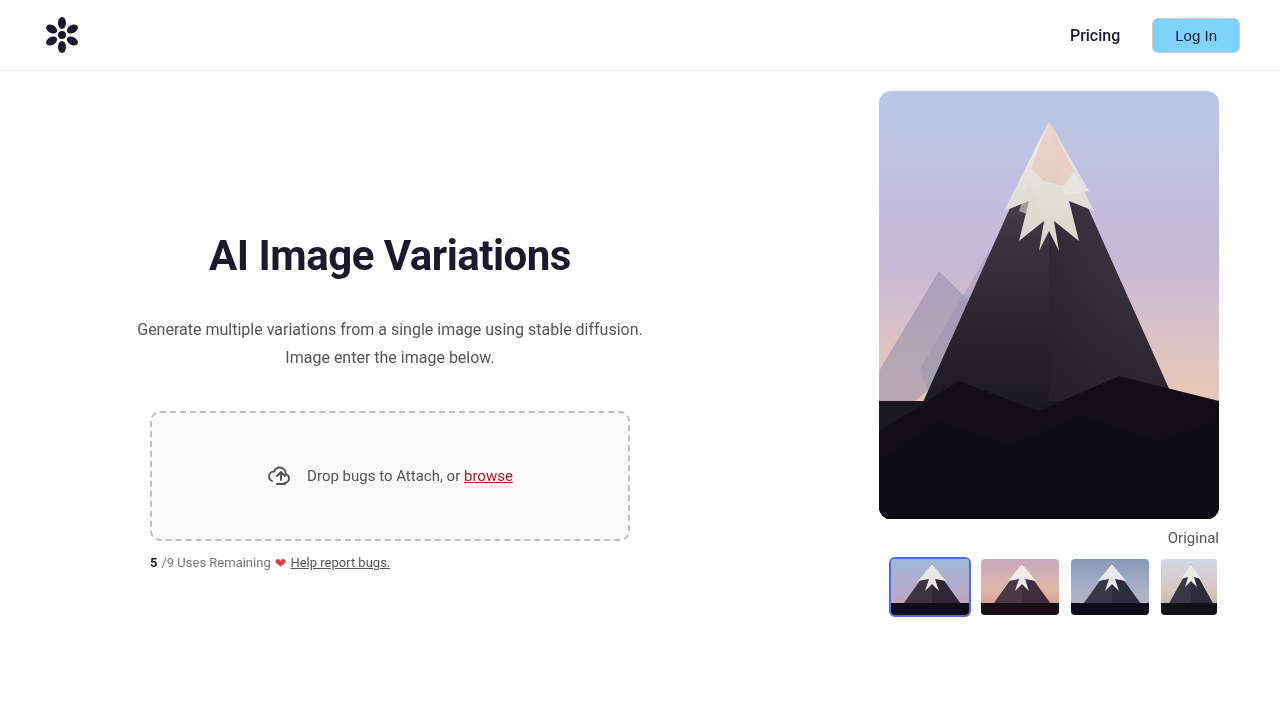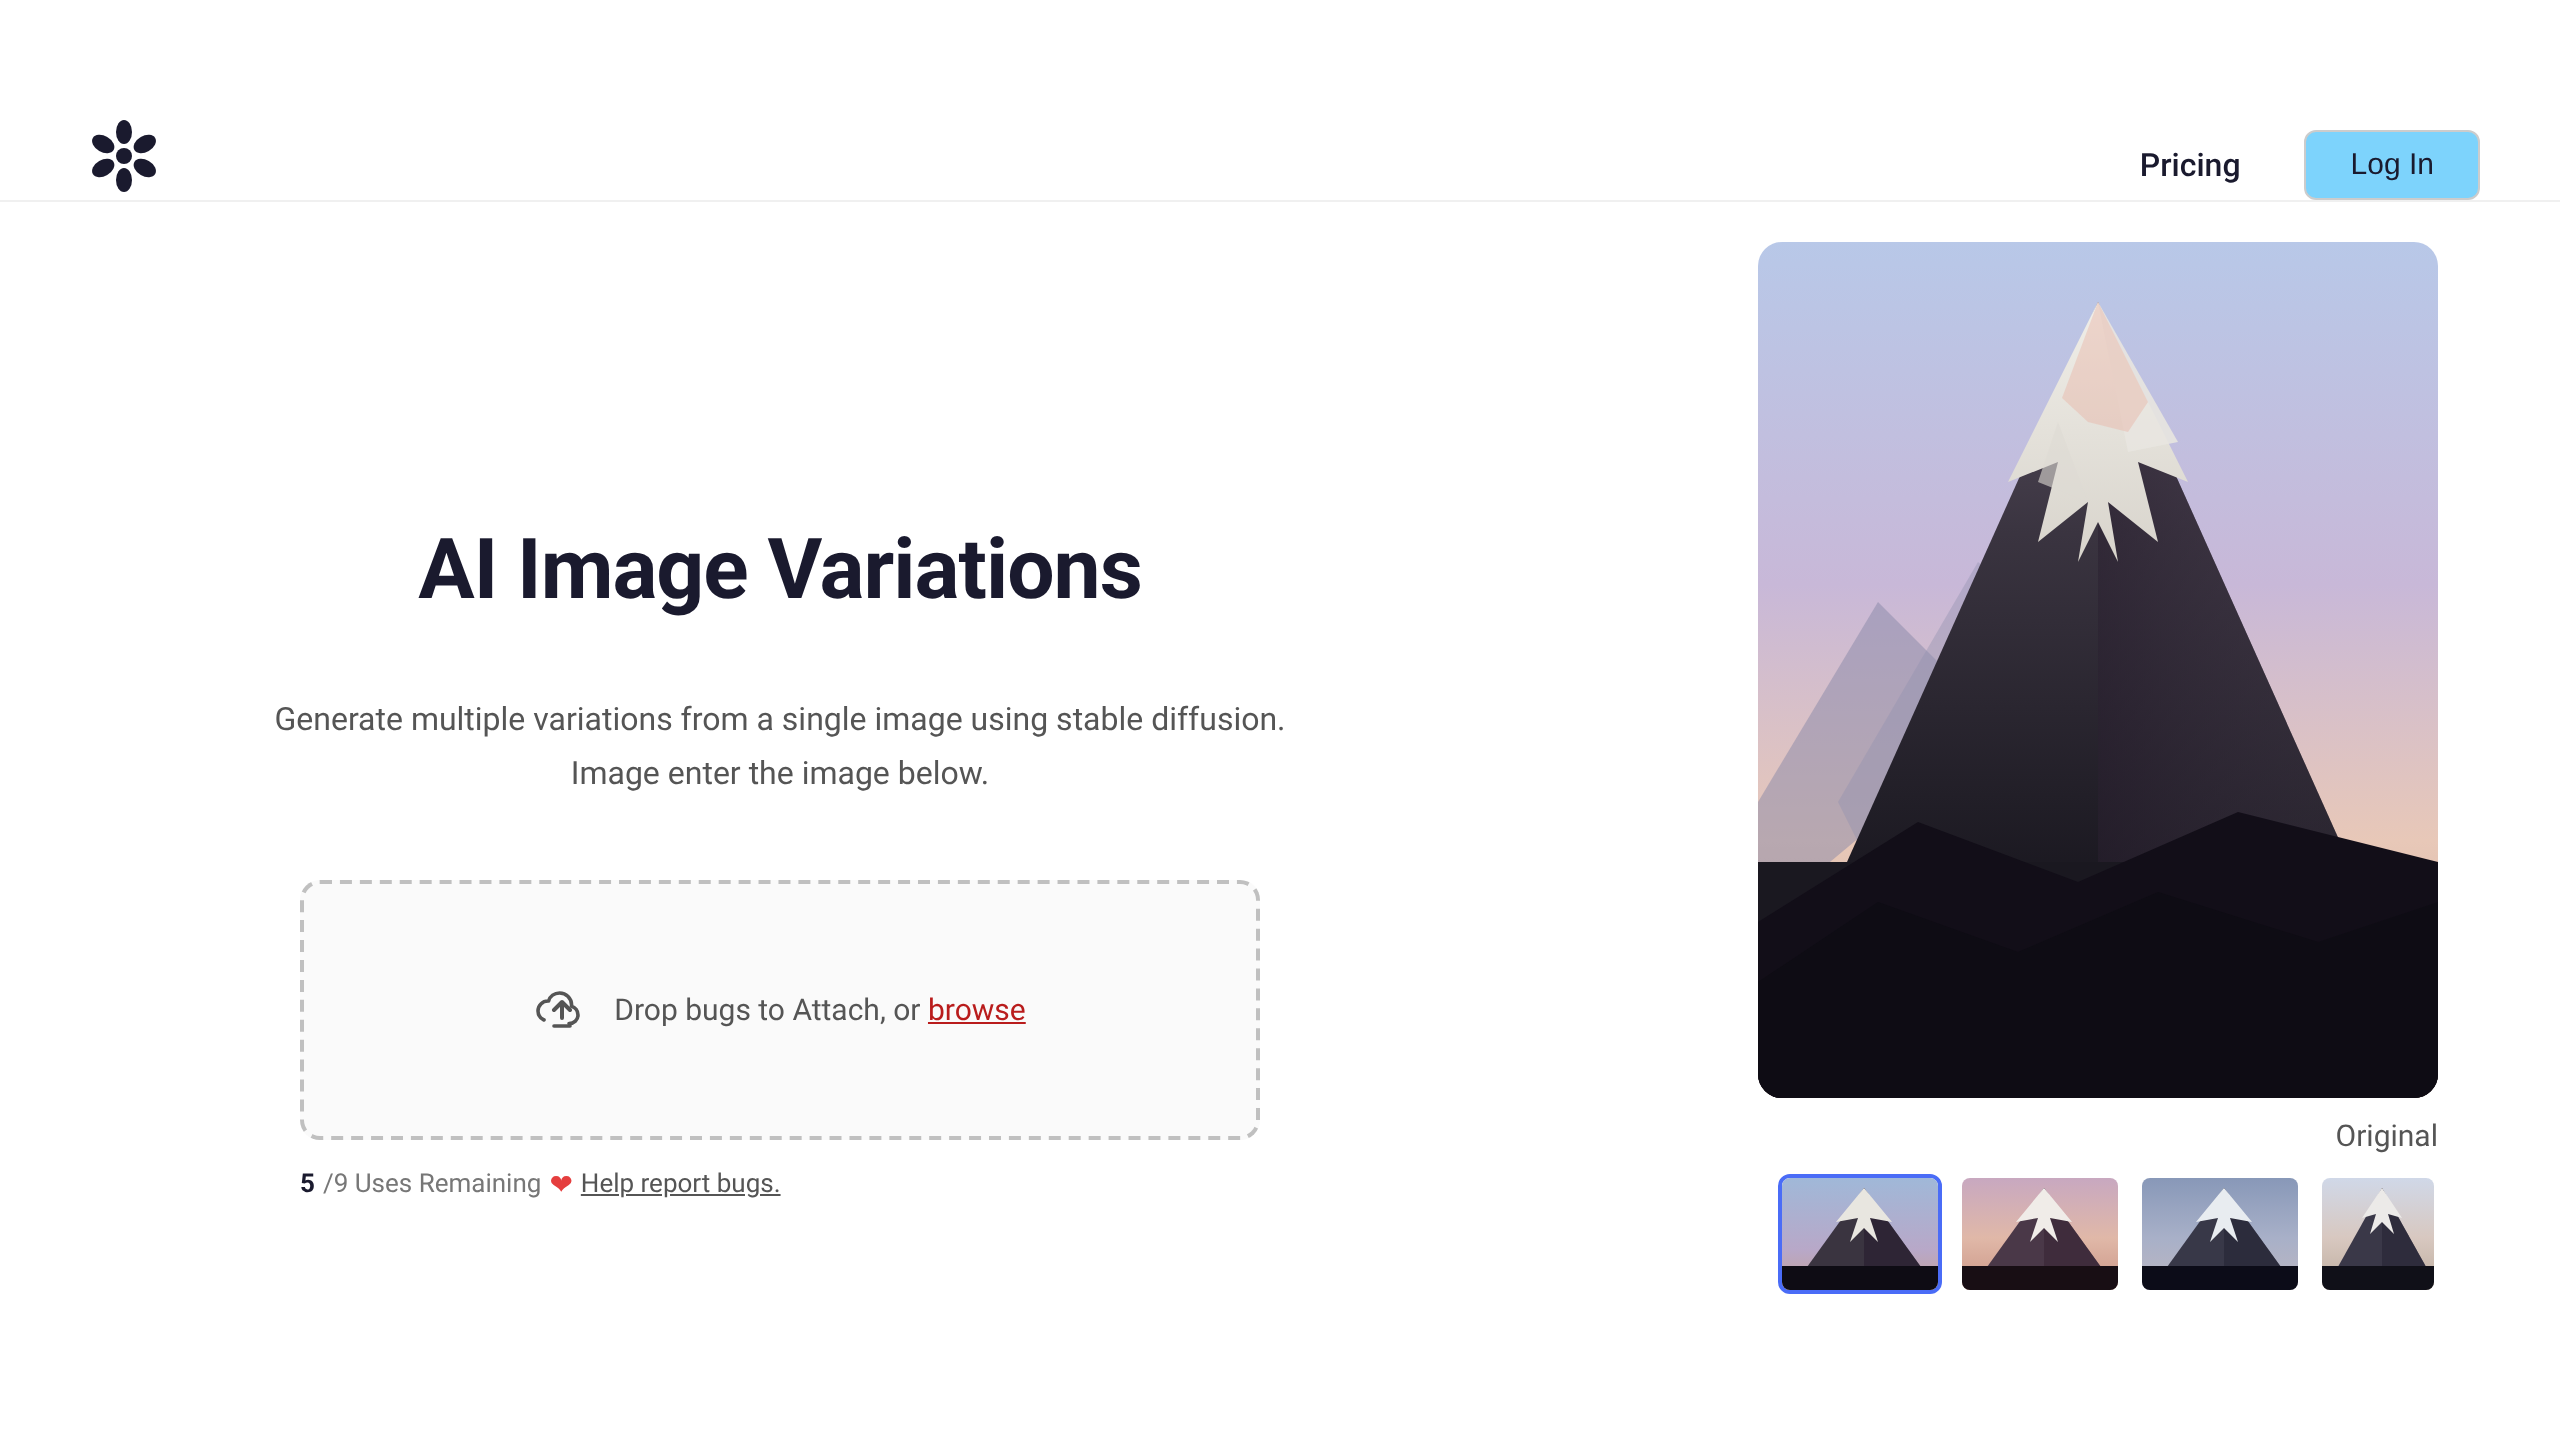--- a/index.html
+++ b/index.html
@@ -8,24 +8,24 @@
       background: #ffffff;
       color: #1a1a2e;
       width: 1280px;
       height: 720px;
       overflow: hidden;
     }
 
     
     header {
       display: flex;
-      align-items: flex-end;
+      align-items: center;
       justify-content: space-between;
       padding: 0 40px;
-      height: 101px;
+      height: 71px;
       border-bottom: 1px solid #f0f0f0;
     }
 
     .logo-area {
       display: flex;
       align-items: center;
     }
 
     .logo-icon {
       width: 44px;

